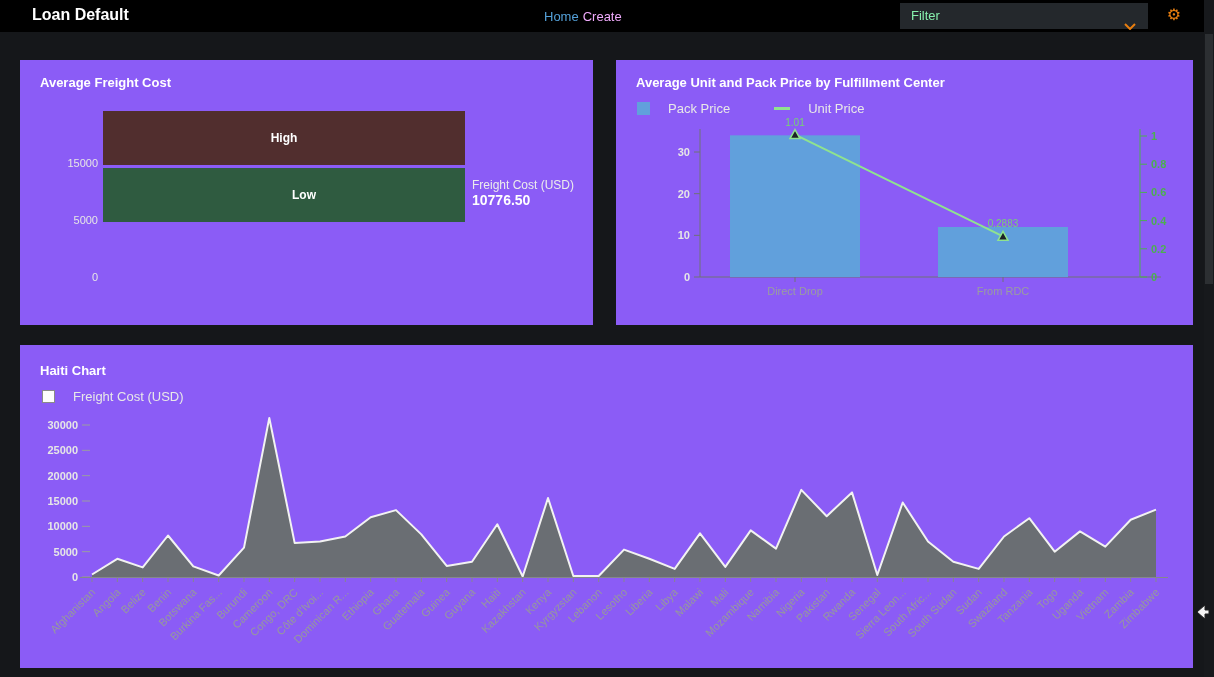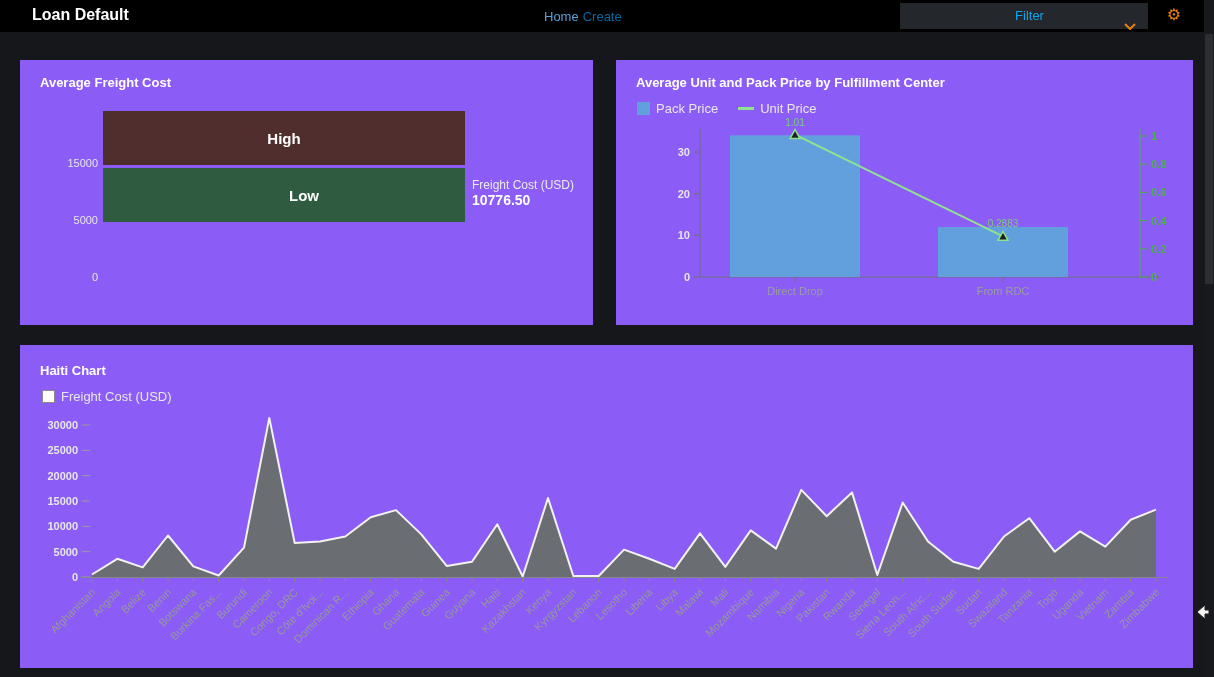--- a/index.html
+++ b/index.html
@@ -4,49 +4,49 @@
 <style>
   * { margin:0; padding:0; box-sizing:border-box; }
   html,body { width:1214px; height:677px; overflow:hidden; background:#15171a;
               font-family:"Liberation Sans", sans-serif; }
   #app { position:relative; width:1214px; height:677px; background:#15171a; }
 
   
   #topbar { position:absolute; left:0; top:0; width:1214px; height:32px; background:#000; }
   #page-title { position:absolute; left:32px; top:6px; font-size:16px; font-weight:bold; color:#fff; }
   #nav { position:absolute; left:544px; top:9px; display:flex; gap:4px; font-size:13px; }
-  .nav-link { color:#0369a1; cursor:pointer; text-decoration:none; }
+  .nav-link { color:#f0abfc; cursor:pointer; text-decoration:none; }
   .nav-link.active { color:#54a0d8; }
   #filter-dd { position:absolute; left:900px; top:3px; width:248px; height:26px;
-               background:#24282c; color:#0ea5e9; font-size:13px; line-height:26px;
-               padding-left:11px; cursor:pointer;text-align:center; }
+               background:#24282c; color:#86efac; font-size:13px; line-height:26px;
+               padding-left:11px; cursor:pointer; }
   #filter-chevron { position:absolute; right:12px; top:10px; }
   #gear-btn { position:absolute; left:1163px; top:4px; width:22px; height:22px;
               color:#e87e0f; font-size:16px; line-height:22px; text-align:center; cursor:pointer; }
 
   
   .panel { position:absolute; background:#8b5cf6; }
   #panel-gauge { left:20px; top:60px; width:573px; height:265px; }
   #panel-combo { left:616px; top:60px; width:577px; height:265px; }
   #panel-area  { left:20px; top:345px; width:1173px; height:323px; }
   .panel-title { position:absolute; left:20px; font-size:13px; font-weight:bold; color:#fff; }
 
   
   #gauge-bands { position:absolute; left:83px; top:51px; width:362px; }
   .gauge-band { width:362px; height:54px; margin-bottom:3px; display:flex;
                 align-items:center; justify-content:center; }
-  .gauge-band span { color:#fff; font-size:15px; font-weight:bold; }
+  .gauge-band span { color:#fff; font-size:12px; font-weight:bold; }
   .gauge-tick { position:absolute; width:48px; left:30px; text-align:right;
                 color:#e6e6e6; font-size:11px; }
   #gauge-value { position:absolute; left:452px; top:118px; color:#fff; }
   #gauge-value .lbl { font-size:12px; color:#ececec; }
   #gauge-value .val { font-size:14px; font-weight:bold; }
 
   
-  .legend-row { position:absolute; display:flex; align-items:center; gap:6px;
+  .legend-row { position:absolute; display:flex; align-items:center; gap:18px;
                 font-size:13px; color:#e8e8e8;text-align:center; }
   .swatch { width:13px; height:13px; display:inline-block; }
   .line-swatch { width:16px; height:3px; display:inline-block; }
   .legend-gap { width:8px; }
 
   svg { position:absolute; left:0; }
   svg text { font-family:"Liberation Sans", sans-serif; }
 
   
   #scrollbar { position:absolute; left:1204px; top:0; width:10px; height:677px; background:#17191c; }

